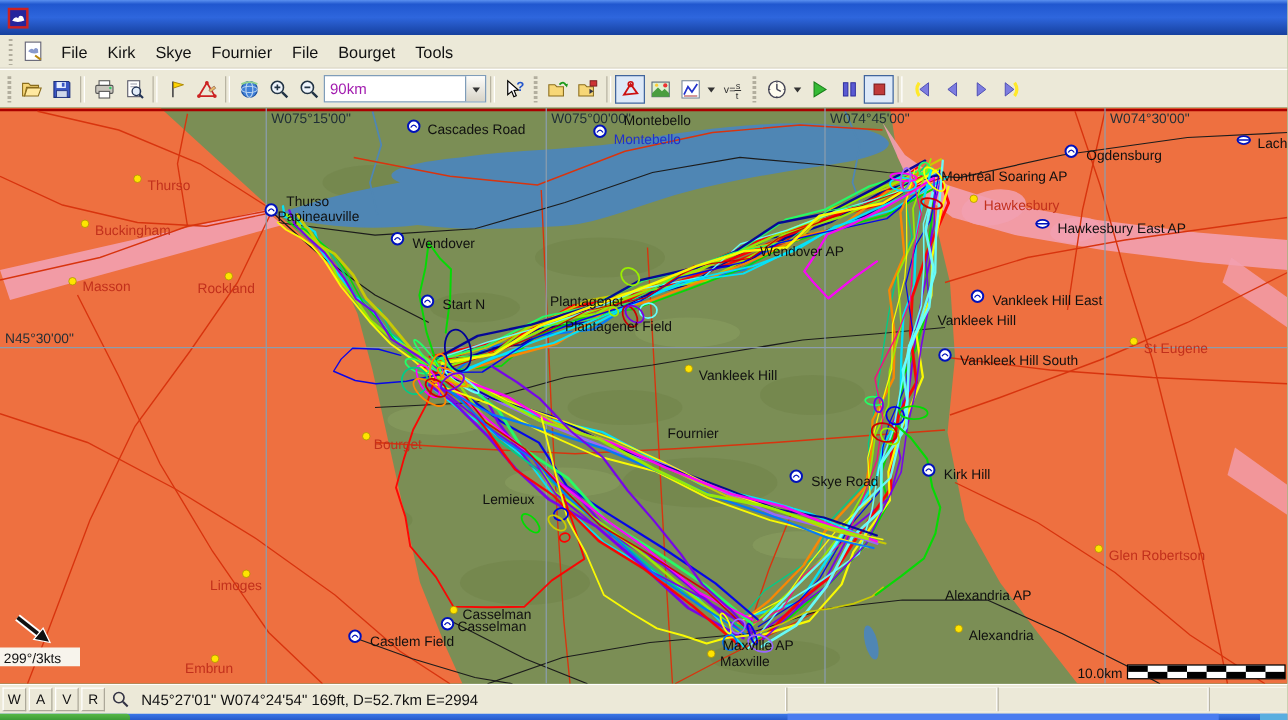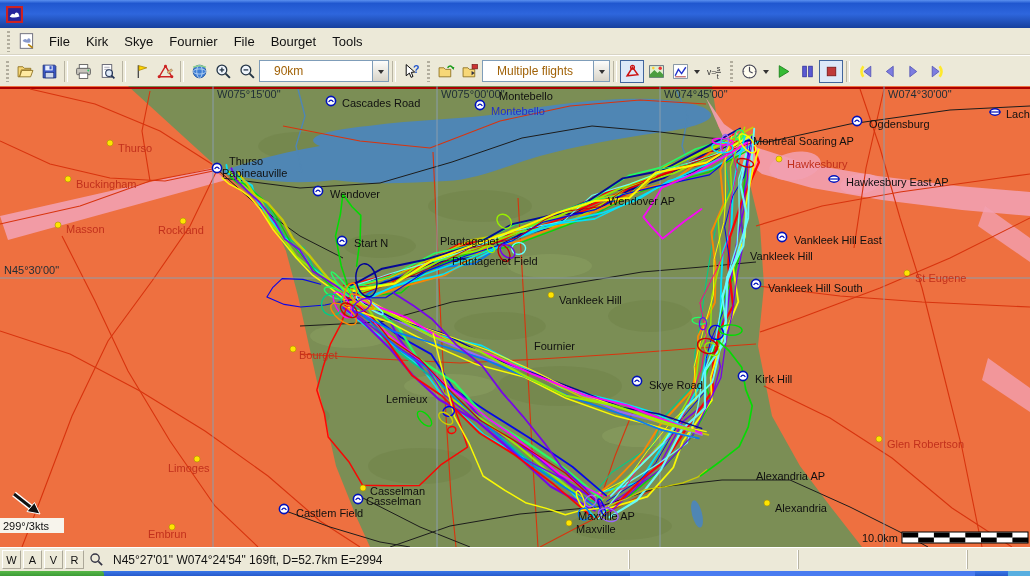--- a/index.html
+++ b/index.html
@@ -19,21 +19,21 @@
 
   
   .toolbar{height:30px;background:#ece9d8;display:flex;align-items:center;padding:0 2px;border-top:1px solid #fff}
   .tbtn{width:24px;height:23px;display:flex;align-items:center;justify-content:center;background:transparent;border:1px solid transparent;padding:1px;flex:0 0 auto}
   .tbtn svg{width:17px;height:17px}
   .tbtn.sel{background:#dde9f8;border:1px solid #41659c}
   .tsep{width:2px;height:21px;border-left:1px solid #b8b4a2;border-right:1px solid #fff;margin:0 3px;flex:0 0 auto}
   .grip{width:3px;height:21px;margin:0 4px;flex:0 0 auto;
     background:repeating-linear-gradient(180deg,#b2ae9e 0 2px,#ece9d8 2px 4px)}
   .combo{height:20px;background:#fff;border:1px solid #7f9db9;display:flex;align-items:center;font-size:12px;flex:0 0 auto}
-  .combo .val{flex:1;padding:0 14px;white-space:nowrap;color:#a16207}
+  .combo .val{flex:1;padding:0 4px;white-space:nowrap;color:#a21caf}
   .combo .dd{width:15px;height:100%;border-left:1px solid #7f9db9;background:linear-gradient(180deg,#fdfdfb,#d8d4c8);display:flex;align-items:center;justify-content:center}
   .arrow-down{width:0;height:0;border:3px solid transparent;border-top:4px solid #333;margin-top:4px}
   .ddmini{width:10px;height:21px;display:flex;align-items:center;justify-content:center;flex:0 0 auto}
 
   
   .map-wrap{height:461px;position:relative;background:#7b8e55;overflow:hidden}
   #map{display:block}
   .lbl{font-family:"Liberation Sans",sans-serif;font-size:11px}
   .lbl.red{fill:#c2301c}.lbl.black{fill:#101010}.lbl.blue{fill:#2030cc}
   .glbl{font-family:"Liberation Sans",sans-serif;font-size:11px;fill:#1f2d36}
@@ -181,26 +181,20 @@
           <path d="M14.6,6.5 l-1.8,-2.4 2.6,-.4z" fill="#1a9a1a"></path>
         </svg>
       </button>
     <button class="tbtn">
         <svg viewBox="0 0 16 16">
           <path d="M1,13 L1,4.5 L5.5,4.5 L7,6 L12,6 L12,13Z" fill="#f7d777" stroke="#8a6d1c" stroke-width=".8"></path>
           <rect x="9.5" y="1.5" width="5" height="4" fill="#cc3333" stroke="#7a1a1a" stroke-width=".7"></rect>
           <path d="M9,7.5 l3,2 -3,2z" fill="#334"></path>
         </svg>
       </button>
-    <div class="combo" style="width:126px">
-      <span class="val">Multiple flights</span>
-      <span class="dd">
-          <span class="arrow-down"></span>
-        </span>
-    </div>
     <span class="tsep"></span>
     <button class="tbtn sel">
         <svg viewBox="0 0 16 16">
           <path d="M3,12 L8,4 L13,11Z" fill="none" stroke="#c11" stroke-width="1.4"></path>
           <circle cx="8" cy="4" r="1.8" fill="none" stroke="#c11" stroke-width="1.2"></circle>
         </svg>
       </button>
     <button class="tbtn">
         <svg viewBox="0 0 16 16">
           <rect x="1.5" y="2.5" width="13" height="11" fill="#dff0d0" stroke="#567" stroke-width=".8"></rect>

